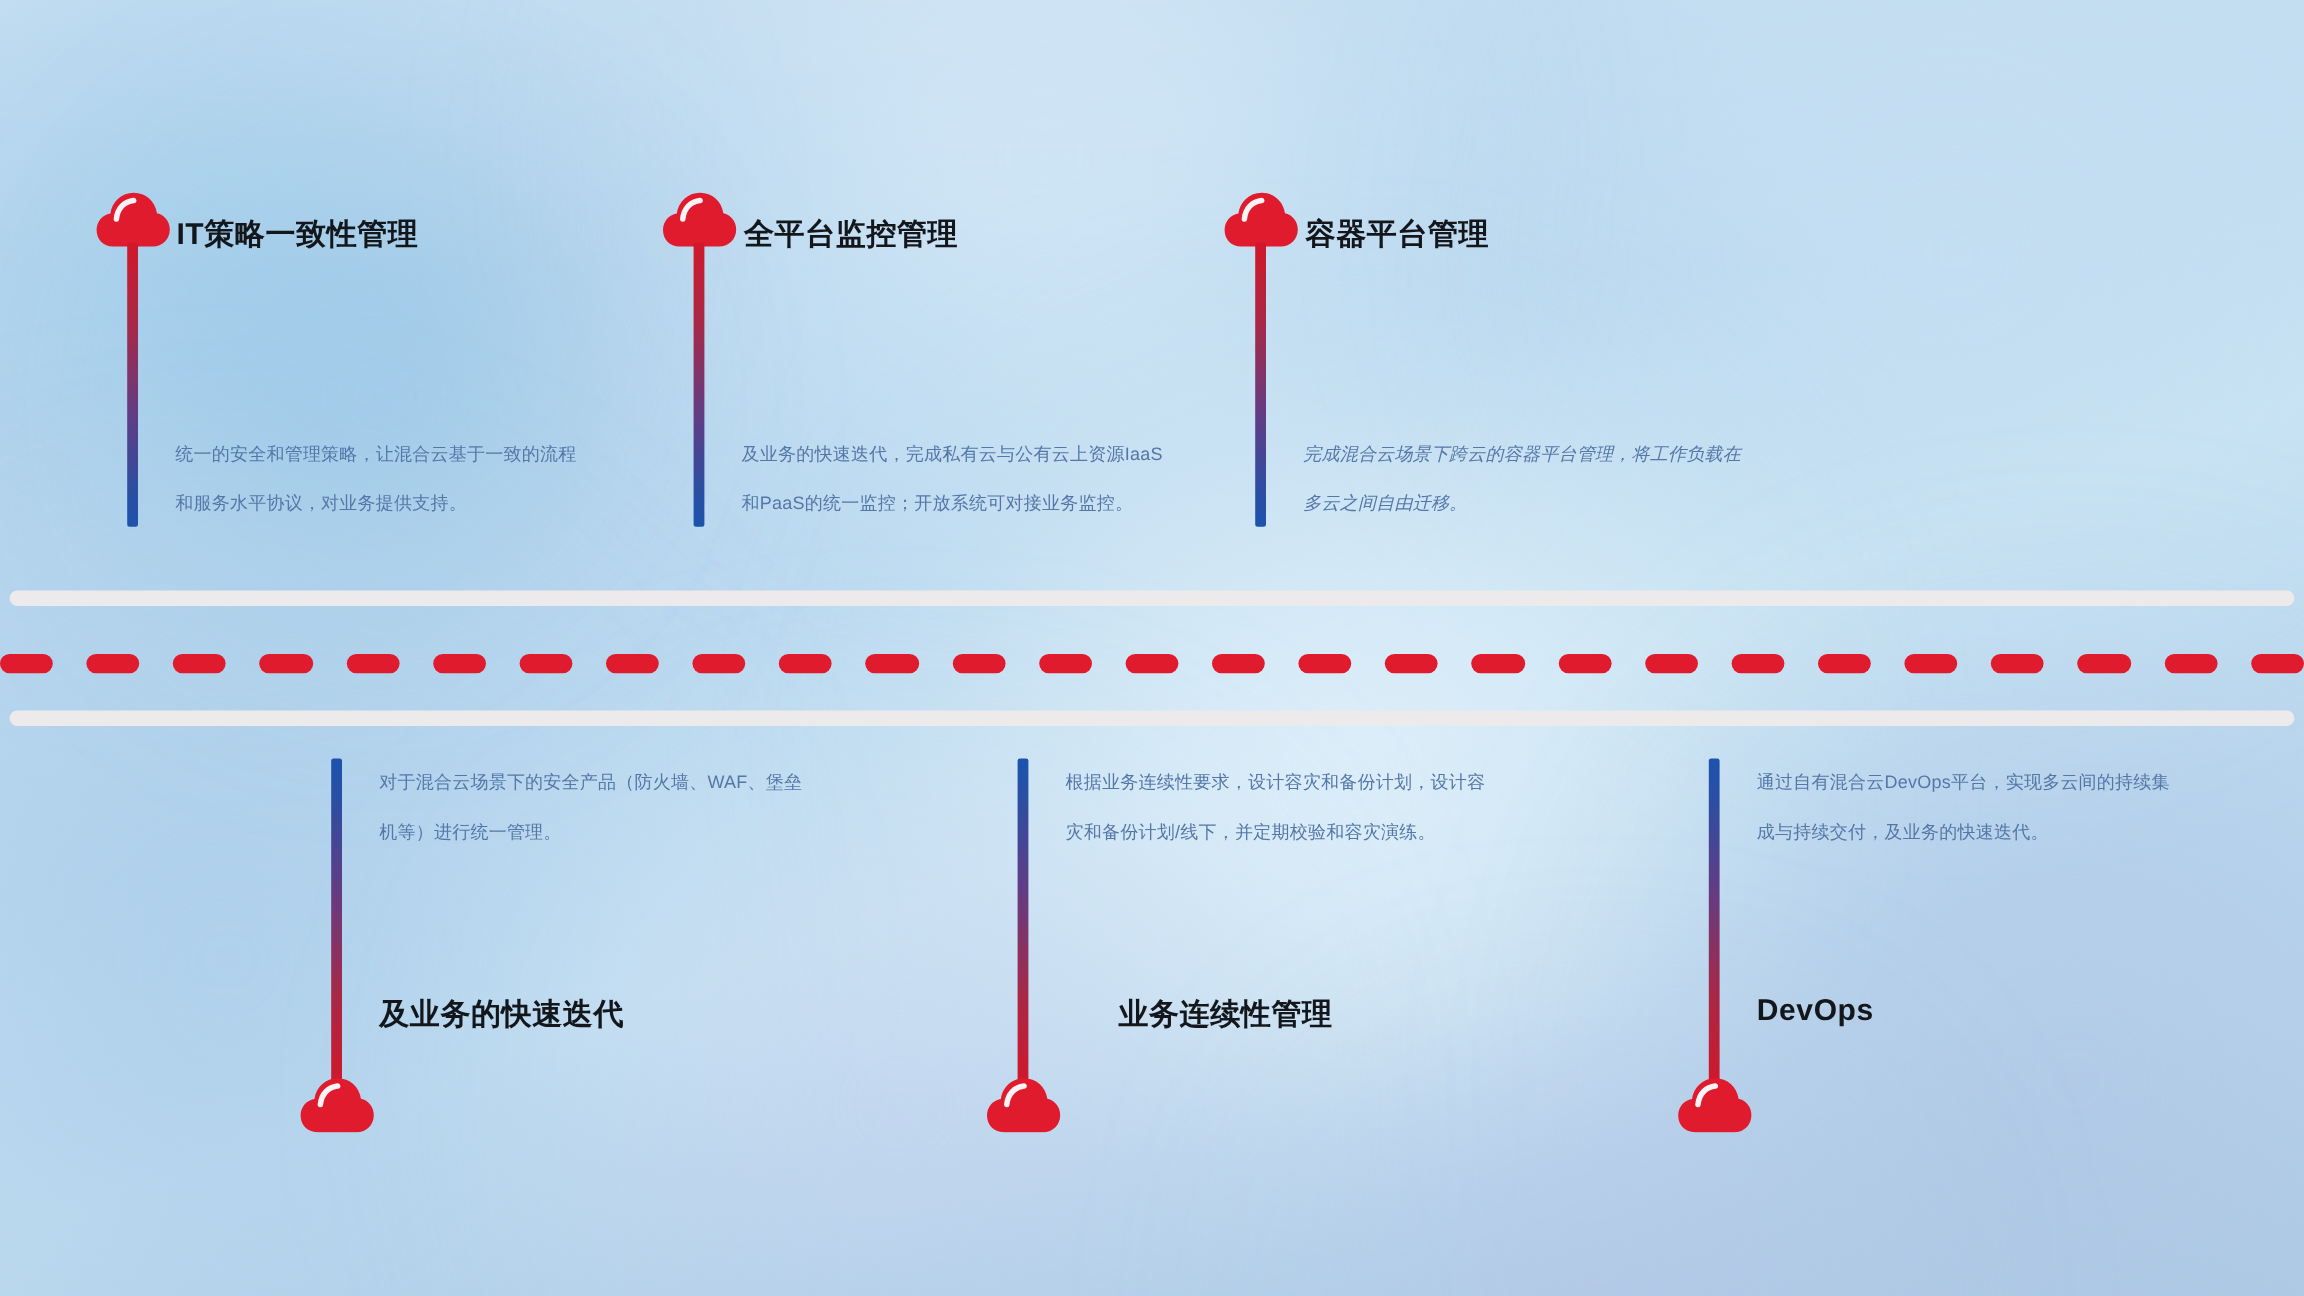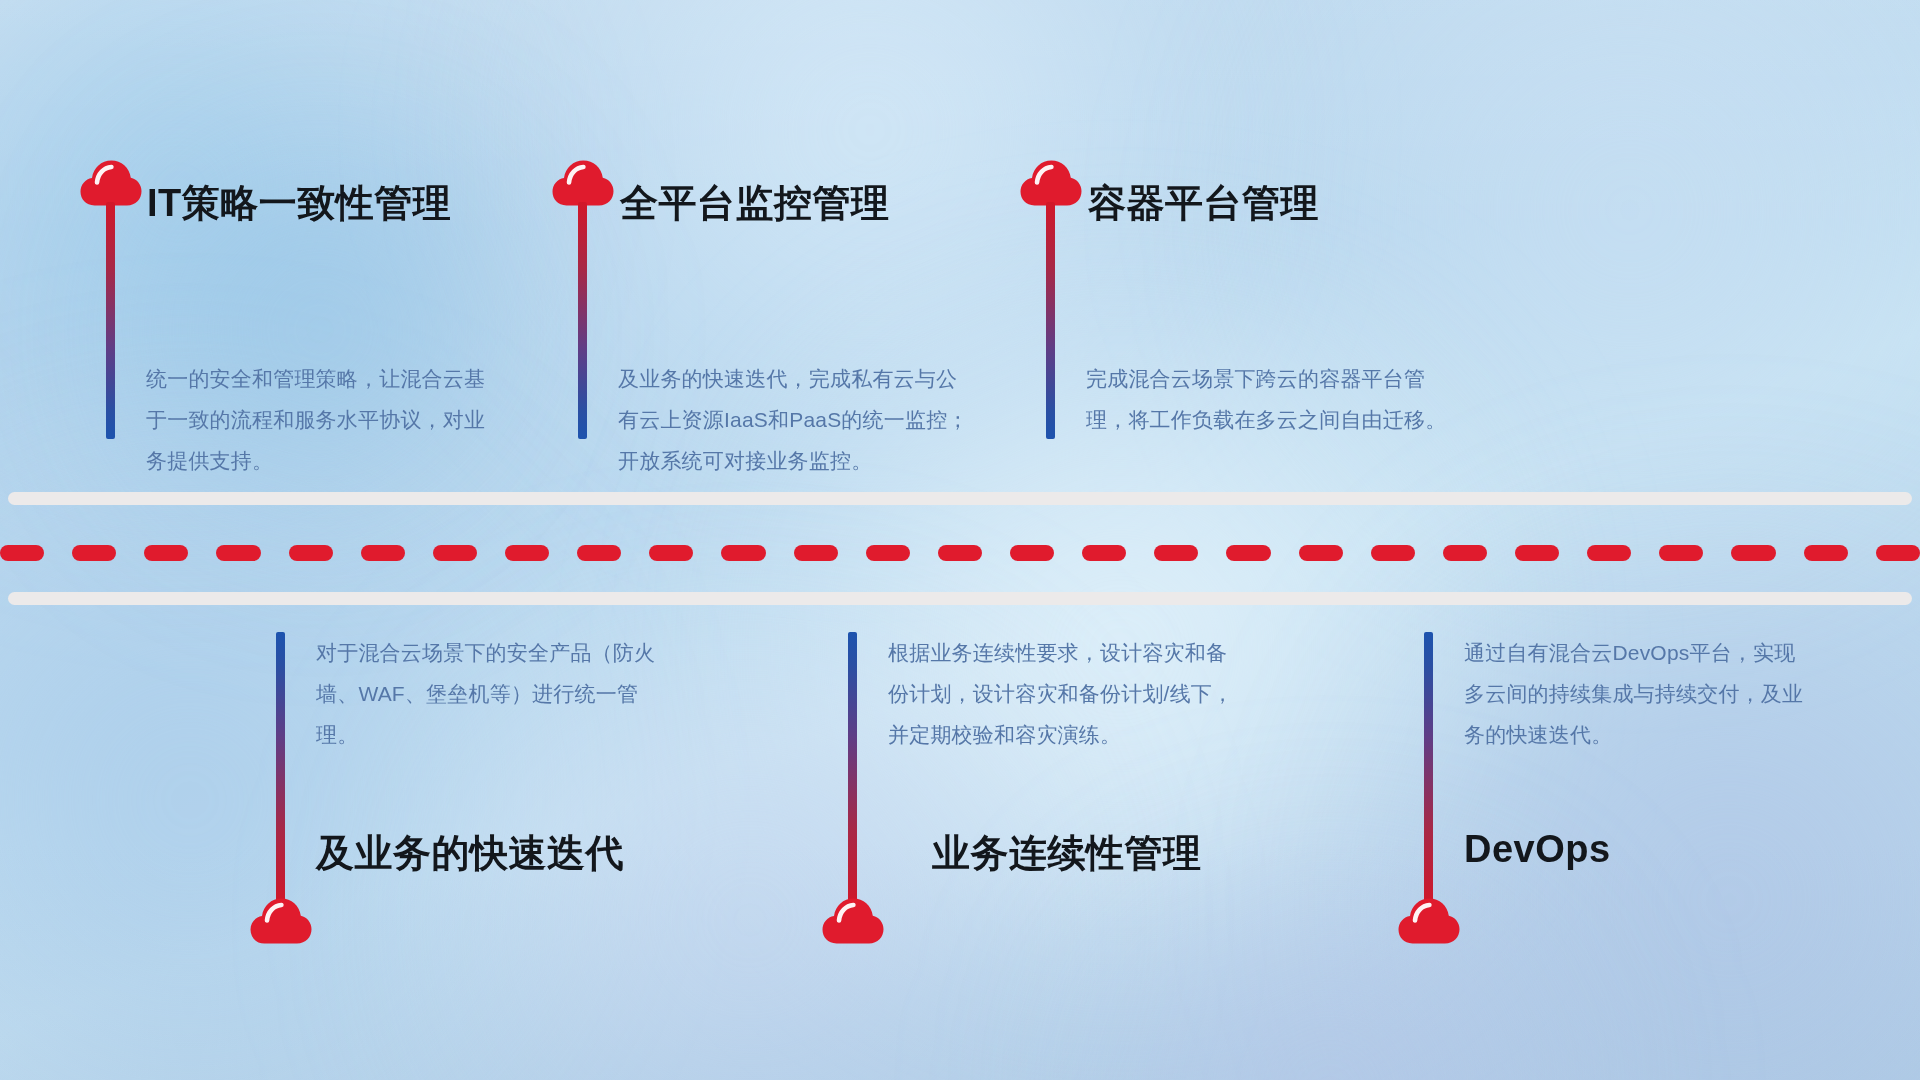--- a/index.html
+++ b/index.html
@@ -62,26 +62,26 @@
   .pin { position:absolute; }
   .cloud { position:absolute; width:62px; height:46px; }
   .stem {
     position:absolute; width:9px; border-radius:2px;
   }
   .stem.down { background:linear-gradient(180deg,#d21729 0%,#a82846 28%,#5f3d86 62%,#2a4fa3 88%,#1d53ae 100%); }
   .stem.up   { background:linear-gradient(0deg,#d21729 0%,#a82846 28%,#5f3d86 62%,#2a4fa3 88%,#1d53ae 100%); }
 
   .title {
     position:absolute; white-space:nowrap;
-    font-size:38px; font-weight:700; color:#13171c;
+    font-size:25px; font-weight:700; color:#13171c;
     letter-spacing:.5px;
   }
   .body {
     position:absolute;
-    font-size:21px; line-height:41px; color:#5577a8;
+    font-size:15px; line-height:41px; color:#5577a8;
     letter-spacing:.2px; font-weight:400;
   }
 </style>
 </head>
 <body>
 
 <div id="bg">
   <div class="bg-base"></div>
   <div class="blob b1"></div>
   <div class="blob b2"></div>
@@ -167,21 +167,21 @@
         <svg viewBox="0 0 62 46" width="62" height="46">
           <path d="M14.5 45.5 C5.8 45.5 0.5 39.2 0.5 31.6 C0.5 24.6 5.3 19.0 12.0 17.9
                    C13.4 7.9 21.3 0.6 31.4 0.6 C41.4 0.6 49.4 7.8 50.8 17.7
                    C57.0 19.1 61.5 24.5 61.5 31.3 C61.5 39.1 55.8 45.5 47.0 45.5 Z" fill="#e01b2d"></path>
           <path d="M17.0 22.5 C17.8 13.4 24.0 7.6 31.4 7.0" stroke="#ffffff" stroke-width="4.6" stroke-linecap="round" fill="none" opacity="0.95"></path>
         </svg>
       </div>
       <div class="stem down" style="left:26px; top:42px; height:237px;"></div>
     </div>
     <div class="title" style="left:1088px; top:178px;">容器平台管理</div>
-    <div class="body" style="left:1086px; top:358px; width:368px;">完成混合云场景下跨云的容器平台管理，将工作负载在多云之间自由迁移。</div>
+    <div class="body" style="left:1086px; top:358px; width:368px;font-style:italic;">完成混合云场景下跨云的容器平台管理，将工作负载在多云之间自由迁移。</div>
   </div>
 
   <div class="col">
     <div class="pin" style="left:250px; top:632px;">
       <div class="stem up" style="left:26px; top:0px; height:275px;"></div>
       <div class="cloud" style="top:266px;">
         <svg viewBox="0 0 62 46" width="62" height="46">
           <path d="M14.5 45.5 C5.8 45.5 0.5 39.2 0.5 31.6 C0.5 24.6 5.3 19.0 12.0 17.9
                    C13.4 7.9 21.3 0.6 31.4 0.6 C41.4 0.6 49.4 7.8 50.8 17.7
                    C57.0 19.1 61.5 24.5 61.5 31.3 C61.5 39.1 55.8 45.5 47.0 45.5 Z" fill="#e01b2d"></path>

